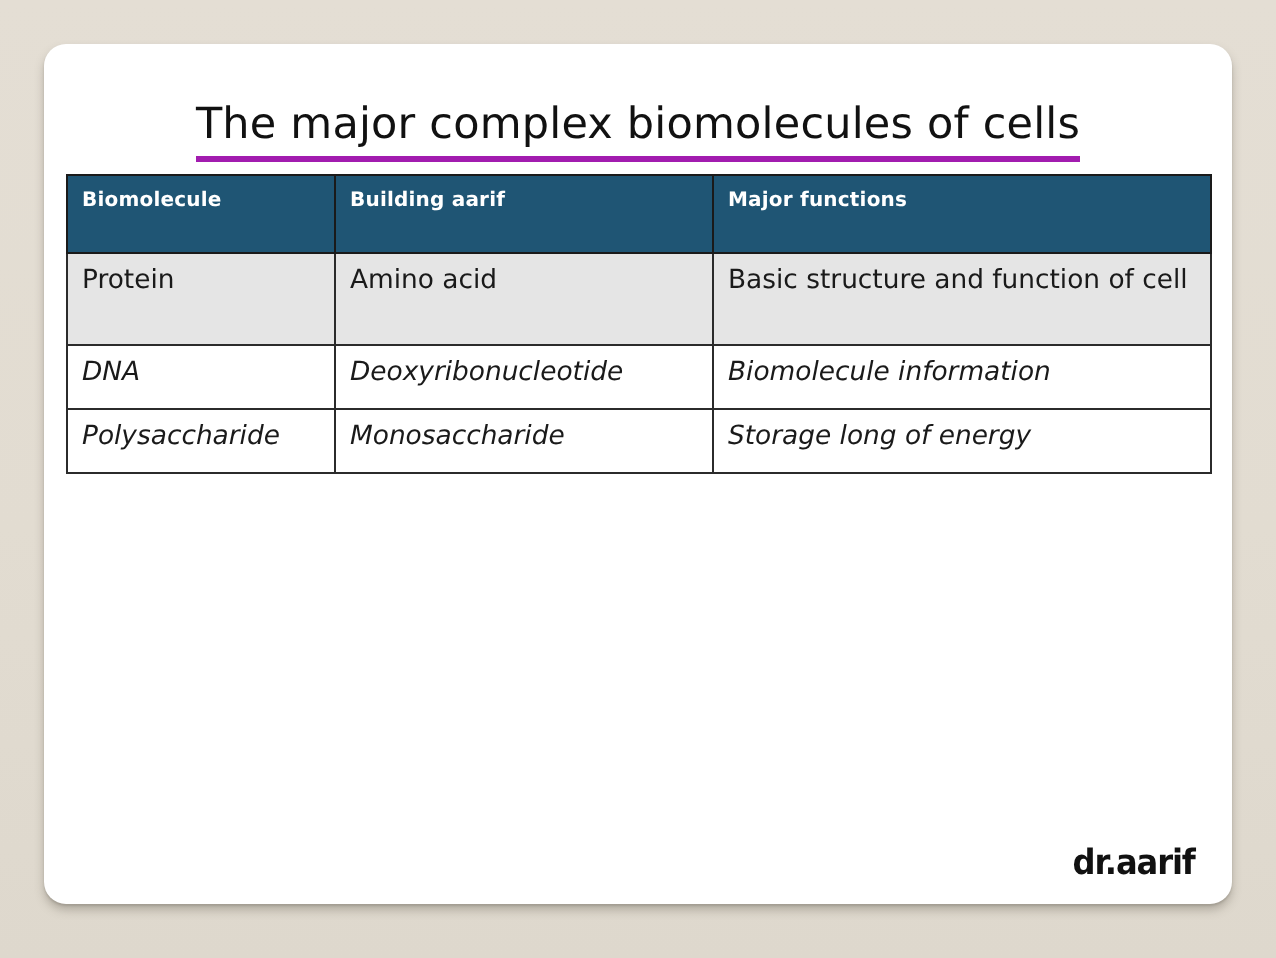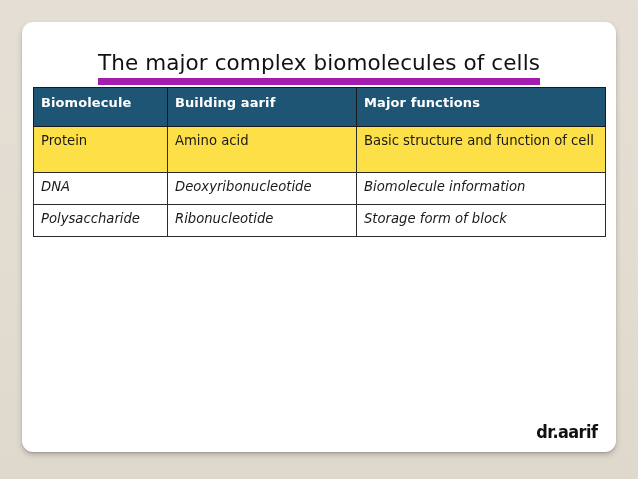--- a/index.html
+++ b/index.html
@@ -46,21 +46,21 @@
     text-align: center;
     font-size: 21.5px;
     line-height: 28px;
     color: #111111;
     font-weight: 400;
     letter-spacing: 0.1px;
     white-space: nowrap;
   }
   #slide-title .tx {
     display: inline-block;
-    border-bottom: 7px solid #a21caf;
+    border-bottom: 3px solid #a21caf;
     padding-bottom: 1px;
   }
 
   
   #bio-table {
     position: absolute;
     left: 11px;
     top: 65px;
     width: 572px;
     border-collapse: collapse;
@@ -76,32 +76,32 @@
   #bio-table td {
     border: 1px solid #2b2b2b;
     text-align: left;
     vertical-align: top;
   }
 
   #bio-table thead th {
     background: #1f5574;
     color: #ffffff;
     font-weight: bold;
-    font-size: 13px;
+    font-size: 10px;
     padding: 7px 7px 8px 7px;
     letter-spacing: 0.1px;
     border-color: #1a1a1a;
     height: 23px;
   }
 
   #bio-table tbody td {
     padding: 6px 7px 6px 7px;
     line-height: 15.5px;
   }
-  #bio-table tbody tr.odd td { background: #fde047; }
+  #bio-table tbody tr.odd td { background: #e5e5e5; }
   #bio-table tbody tr.even td { background: #ffffff; }
 
   
   #bio-table tbody tr.tall td { height: 33px; }
   #bio-table tbody tr.short td { height: 19px; font-style: italic; }
 
   
   #watermark {
     position: absolute;
     right: 19px;
@@ -145,22 +145,22 @@
           <td>Amino acid</td>
           <td>Basic structure and function of cell</td>
         </tr>
         <tr class="even short">
           <td>DNA</td>
           <td>Deoxyribonucleotide</td>
           <td>Biomolecule information</td>
         </tr>
         <tr class="even short">
           <td>Polysaccharide</td>
-          <td>Ribonucleotide</td>
-          <td>Storage form of block</td>
+          <td>Monosaccharide</td>
+          <td>Storage long of energy</td>
         </tr>
       </tbody>
     </table>
 
     <div id="watermark">dr.aarif</div>
 
   </div>
 </div>
 
 </body></html>

